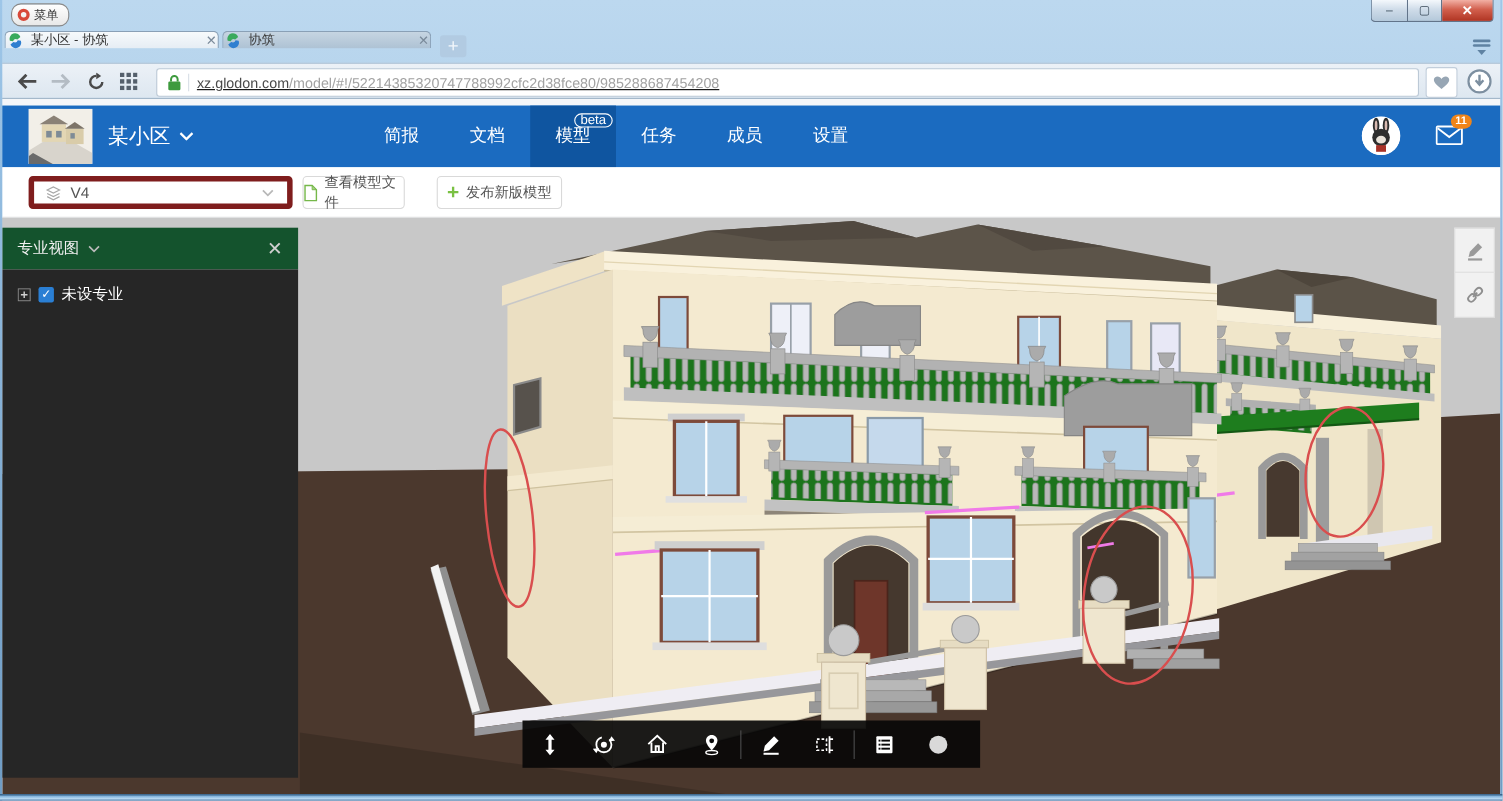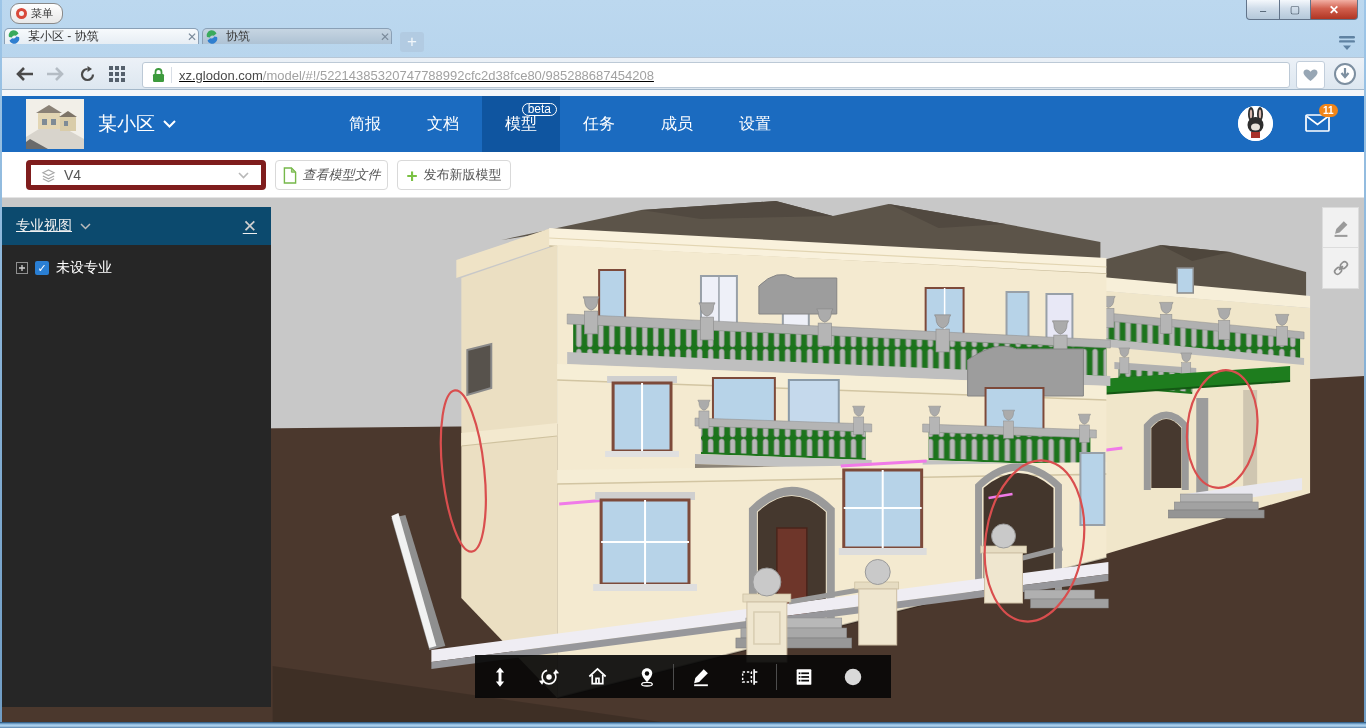--- a/index.html
+++ b/index.html
@@ -62,28 +62,28 @@
   .mailwrap{position:absolute;left:1303px;top:17px;}
   .mail-badge{position:absolute;top:-9px;left:14px;background:#f08519;color:#fff;font-size:10px;font-weight:bold;
         border-radius:8px;padding:1px 4px;line-height:11px;}
   
   .modelbar{position:absolute;left:2px;right:2px;top:152px;height:46px;background:#fff;border-bottom:1px solid #e4e4e4;box-sizing:border-box;}
   .ver-select{position:absolute;left:24px;top:8px;width:240px;height:30px;border:5px solid #7f1d1d;border-radius:4px;
         display:flex;align-items:center;box-sizing:border-box;background:#fff;}
   .ver-label{font-size:14px;color:#555;margin-left:8px;}
   .mbtn{position:absolute;top:8px;height:30px;border:1px solid #d9d9d9;border-radius:4px;background:#fff;display:flex;
         align-items:center;justify-content:center;gap:6px;font-size:13px;color:#555;box-sizing:border-box;}
-  .mbtn1{left:273px;width:113px;font-style:italic;}
+  .mbtn1{left:273px;width:93px;}
   .mbtn2{left:395px;width:114px;}
   .plus-glyph{color:#7ac143;font-size:19px;font-weight:bold;line-height:19px;}
   
   .viewport{position:absolute;left:2px;right:2px;top:198px;bottom:6px;background:#c8c8c8;overflow:hidden;}
   .scene{position:absolute;left:0;top:0;width:100%;height:100%;}
   .panel{position:absolute;left:0;top:9px;width:269px;height:500px;display:flex;flex-direction:column;z-index:5;}
-  .panel-hd{height:38px;background:#0c4a6e;display:flex;align-items:center;color:#f0f0f0;font-size:14px;padding:0 14px;text-decoration:underline;}
+  .panel-hd{height:38px;background:#14532d;display:flex;align-items:center;color:#f0f0f0;font-size:14px;padding:0 14px;}
   .panel-bd{flex:1;background:#262626;}
   .tree-row{display:flex;align-items:center;gap:7px;padding:14px 0 0 14px;color:#fff;font-size:14px;}
   .cbx{width:14px;height:14px;background:#2a7fd4;border-radius:2px;color:#fff;font-size:11px;line-height:14px;text-align:center;}
   .sidebtns{position:absolute;left:1320px;top:9px;z-index:5;}
   .sbtn{width:37px;height:41px;background:#f1f1f1;border:1px solid #dcdcdc;box-sizing:border-box;display:flex;
         align-items:center;justify-content:center;}
   .sbtn+.sbtn{border-top:none;}
   .btoolbar{position:absolute;left:473px;top:457px;width:416px;height:43px;background:rgba(8,8,8,.92);z-index:5;
         display:flex;align-items:center;}
   .bt{width:49px;height:43px;display:flex;align-items:center;justify-content:center;}

